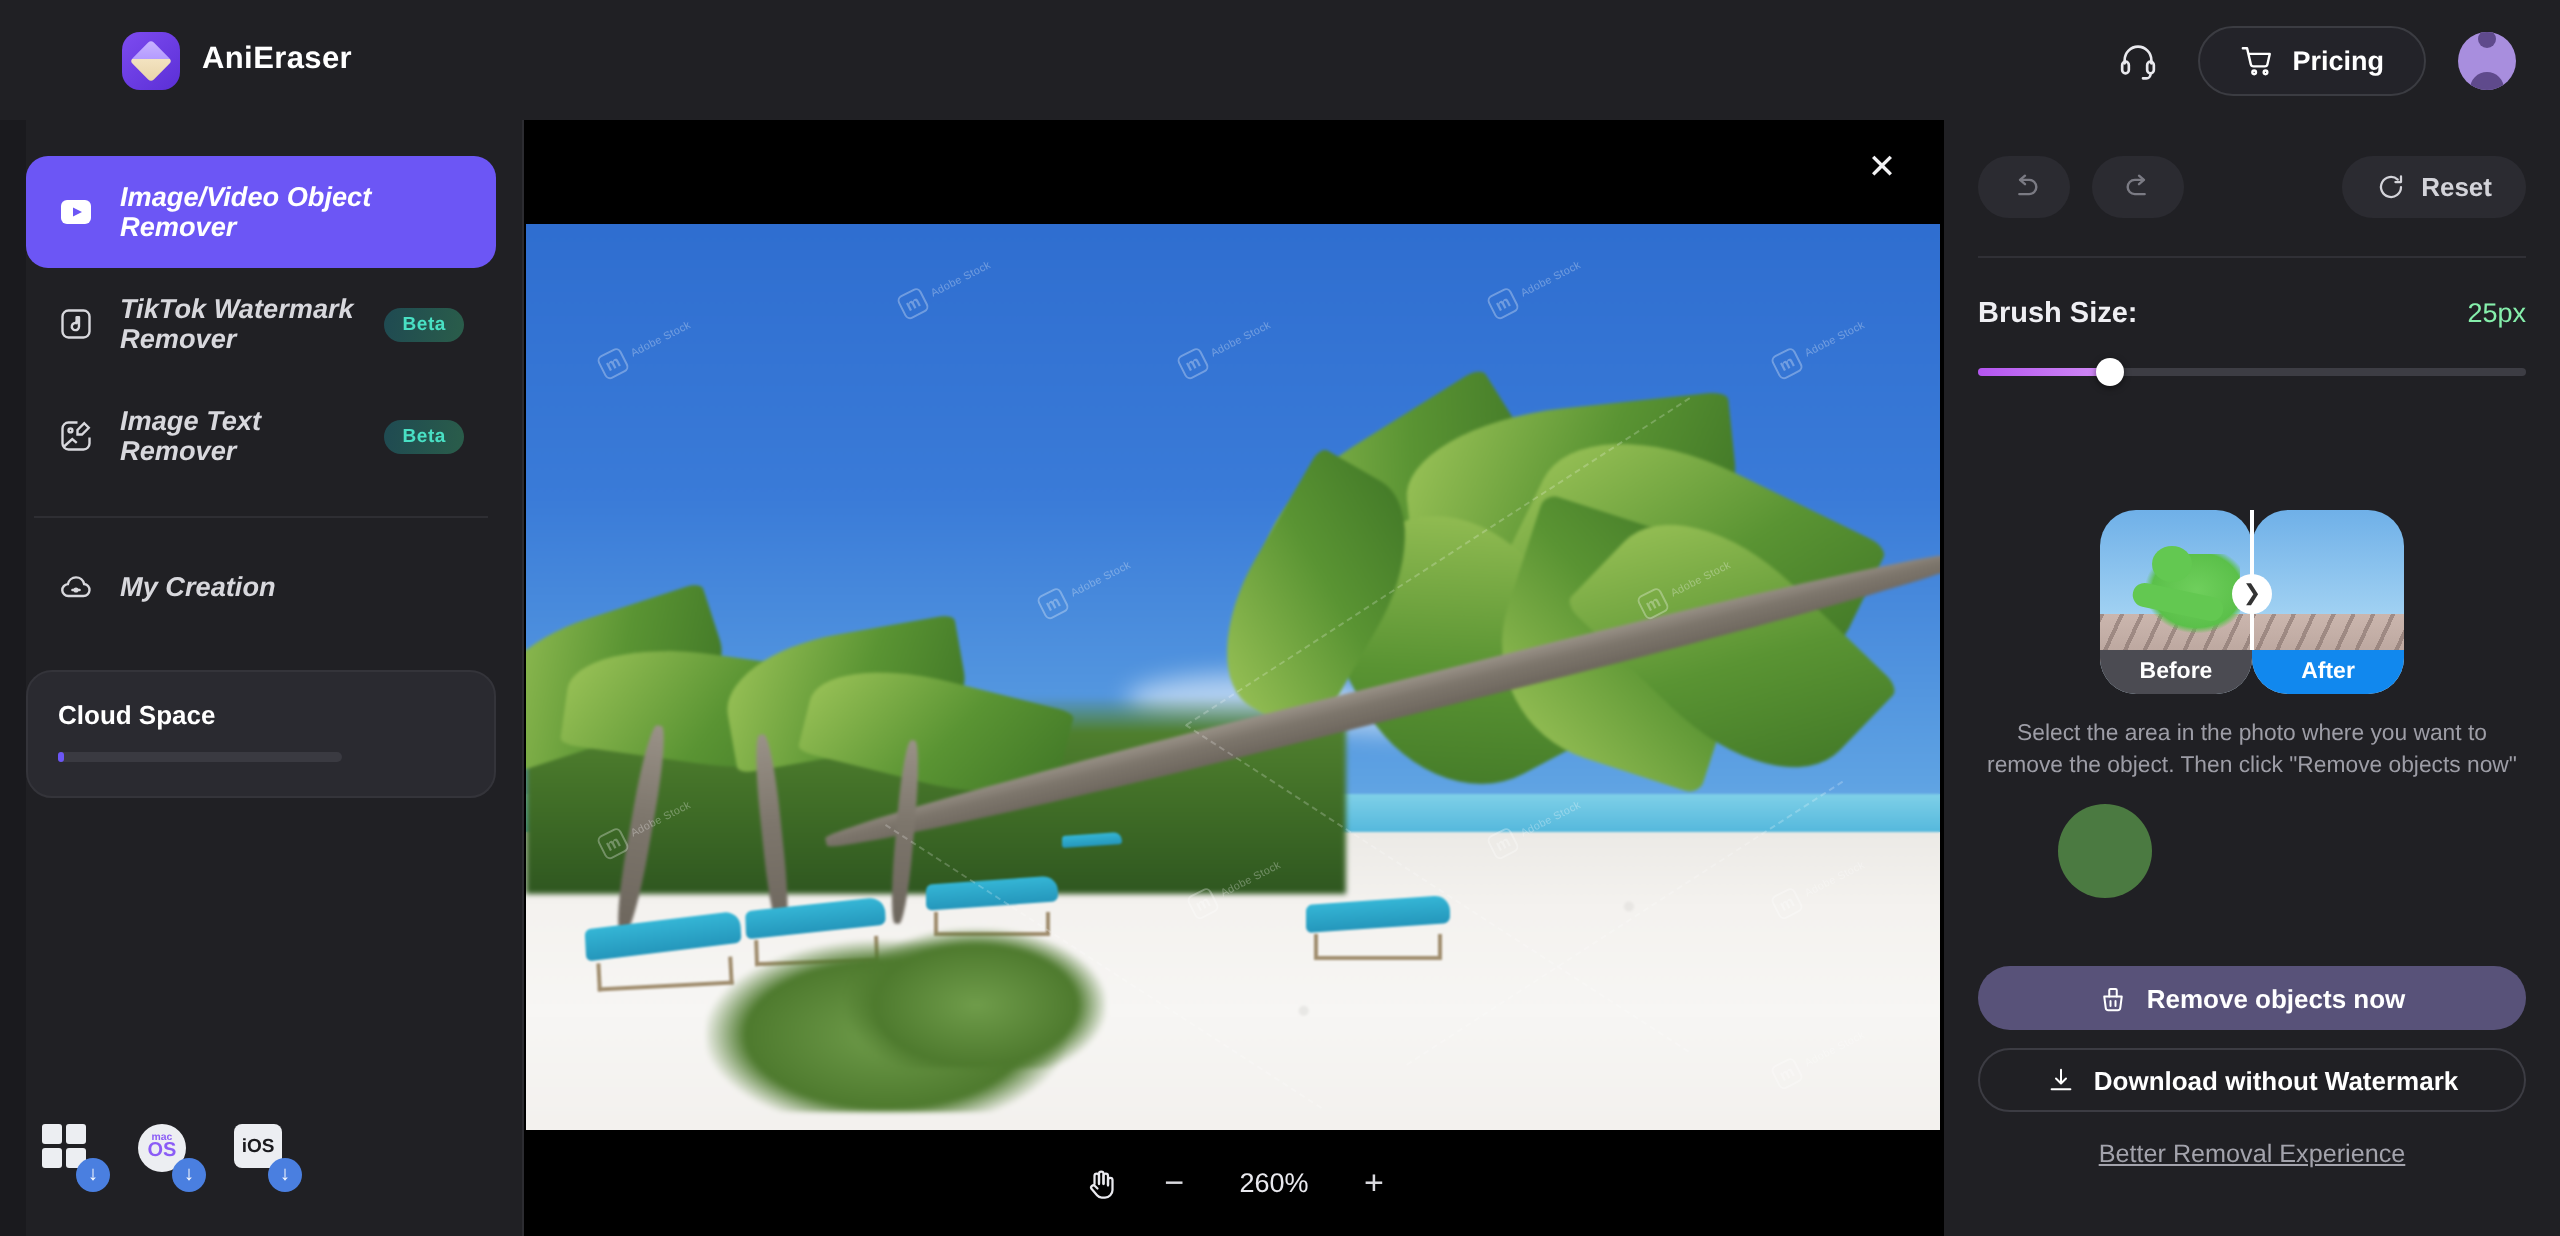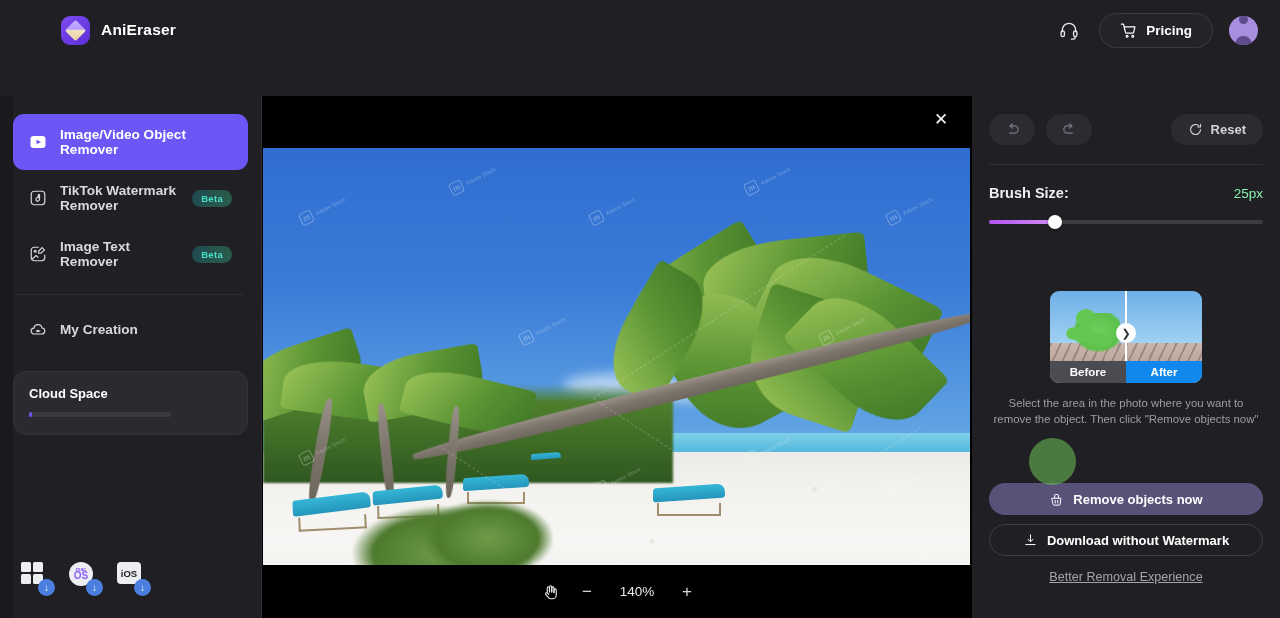--- a/index.html
+++ b/index.html
@@ -8,21 +8,20 @@
     background: #17181c;
     font-family: "Liberation Sans", sans-serif;
     overflow: hidden;
   }
   .app {
     position: relative;
     width: 1280px; height: 618px;
     background: #202024;
     display: flex;
     flex-direction: column;
-    gap: 36px;
   }
 
   
   .topbar {
     height: 60px;
     background: #202024;
     display: flex;
     align-items: center;
     justify-content: space-between;
     padding: 0 22px 0 0;
@@ -89,21 +88,21 @@
     height:56px; border-radius:11px;
     display:flex; align-items:center; gap:13px;
     padding:0 16px; cursor:pointer;
     color:#d8d8dd; font-size:13.6px; font-weight:600;
   }
   .nav-item.active { background:#6c56f5; color:#fff; }
   .nav-item .nicon {
     width:18px; height:18px; flex:0 0 18px;
     display:flex; align-items:center; justify-content:center;
   }
-  .nav-label { flex:1; }
+  .nav-label { flex:1;font-style:italic; }
   .beta {
     font-size:9.5px; font-weight:700; color:#49e0c4;
     background:linear-gradient(100deg,#1f4a52,#2a5d4a);
     border-radius:9px; padding:3px 9px;
     letter-spacing:.3px;
   }
   .nav-sep { height:1px; background:#2e2e33; margin:12px 4px 6px; }
 
   .cloud-card {
     margin-top:14px;
@@ -291,21 +290,21 @@
     position:absolute; left:24%; top:0; width:14px; height:14px;
     margin-left:-7px; border-radius:50%; background:#fff;
     box-shadow:0 1px 3px rgba(0,0,0,.5);
   }
 
   .preview-wrap { display:flex; justify-content:center; margin-top:62px; }
   .preview {
     width:152px; height:92px; border-radius:9px; overflow:hidden;
     position:relative;
   }
-  .pv-half { position:absolute; top:0; width:50%; height:100%; overflow:hidden;}
+  .pv-half { position:absolute; top:0; width:50%; height:100%; overflow:hidden;border-radius:18px;}
   .pv-left { left:0; }
   .pv-right { right:0; }
   .pv-sky { position:absolute; inset:0; background:linear-gradient(180deg,#6fb0e8 0%,#9fd0f2 55%,#cfe6f6 78%); }
   .pv-ground { position:absolute; left:0; right:0; bottom:16px; height:24px;
     background:linear-gradient(180deg,#cbb6ae,#b9a49c);}
   .pv-ground:after{content:""; position:absolute; inset:0;
     background:repeating-linear-gradient(115deg, rgba(120,100,95,.5) 0 2px, transparent 2px 9px);}
   .pv-bird {
     position:absolute; left:22px; top:22px; width:48px; height:40px;
     background:radial-gradient(ellipse at 55% 45%, #6fcf5c 0%, #5bc04a 60%, rgba(90,190,70,0) 70%);
@@ -601,21 +600,21 @@
       <div class="zoombar">
         <span class="zi">
           <svg width="18" height="18" viewBox="0 0 24 24" fill="none" stroke="#e9e9ee" stroke-width="1.5" stroke-linecap="round" stroke-linejoin="round">
             <path d="M7 12V6.5a1.5 1.5 0 0 1 3 0V12"></path>
             <path d="M10 11.5V5.2a1.5 1.5 0 0 1 3 0V12"></path>
             <path d="M13 11.8V6.6a1.5 1.5 0 0 1 3 0V13"></path>
             <path d="M16 12.5V9.4a1.5 1.5 0 0 1 3 0V16a5 5 0 0 1-5 5h-2.2a4 4 0 0 1-3.1-1.5L5 15.2a1.5 1.5 0 0 1 2.3-1.9L9 15"></path>
           </svg>
         </span>
         <span class="zb-sign">−</span>
-        <span class="zoom-val">140%</span>
+        <span class="zoom-val">260%</span>
         <span class="zb-sign">+</span>
       </div>
     </div>
 
     <div class="right">
 
       <div class="hist-row">
         <div class="hist-left">
           <button class="round-btn">
             <span>

